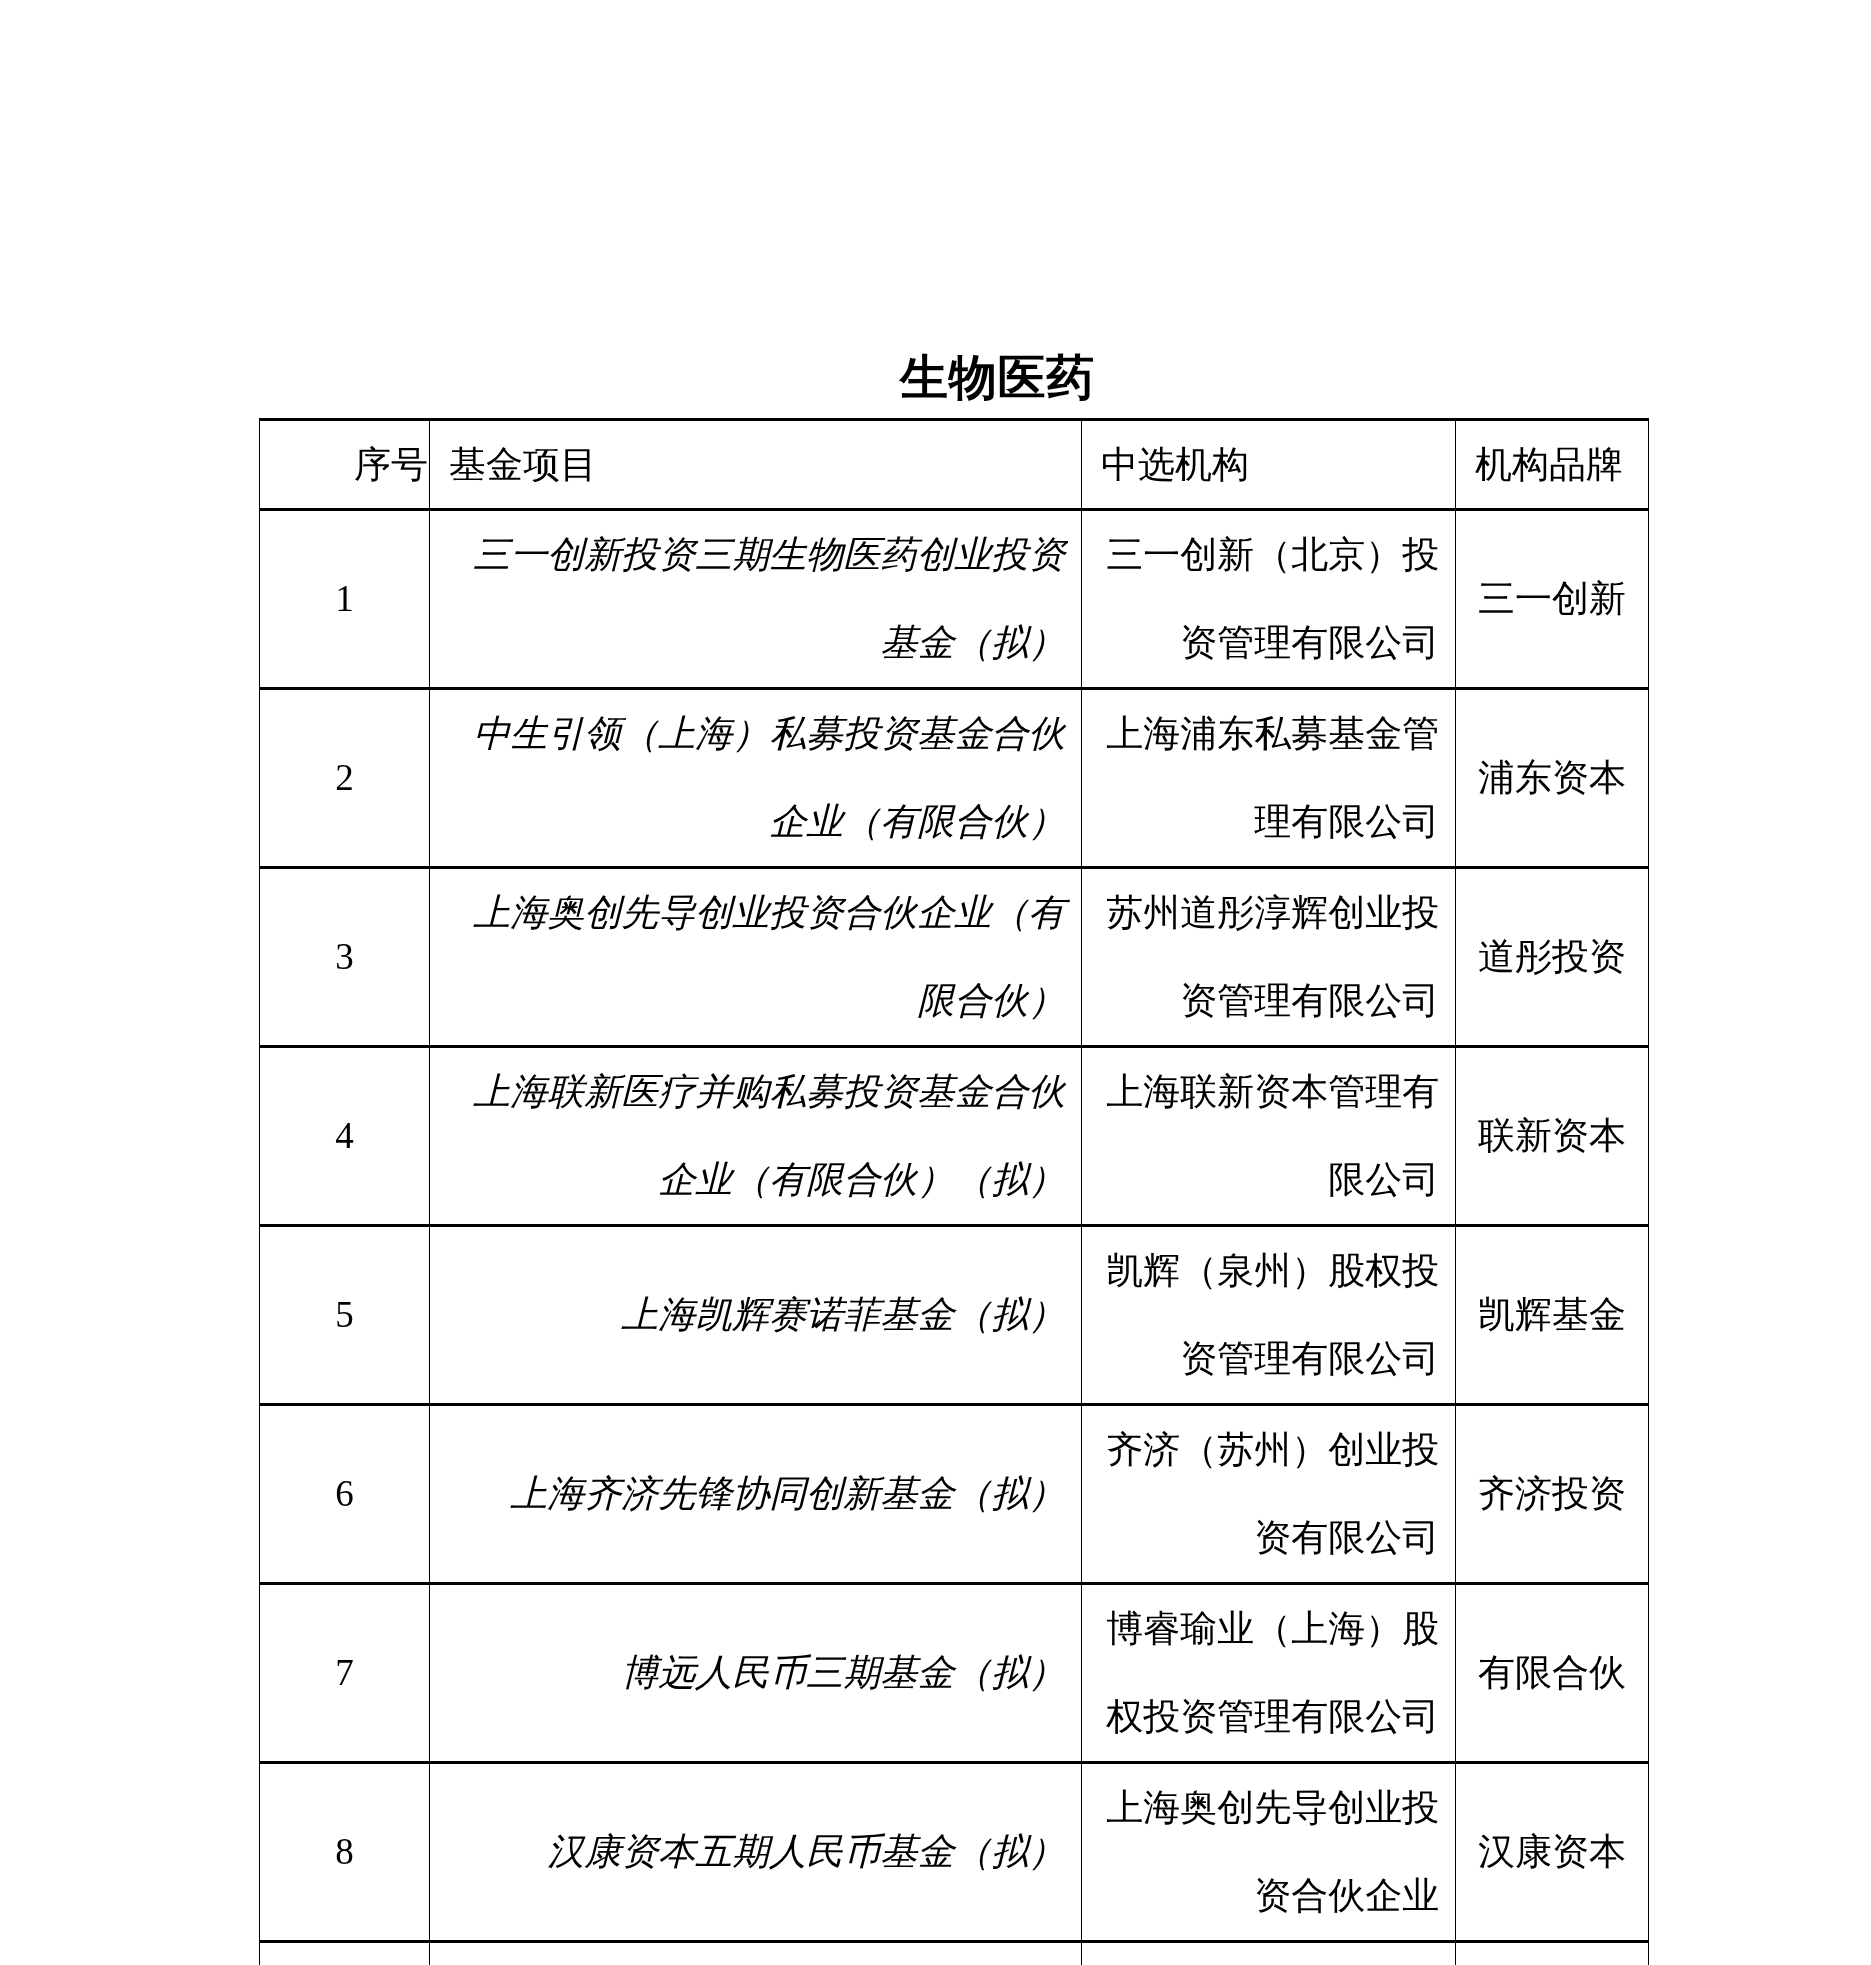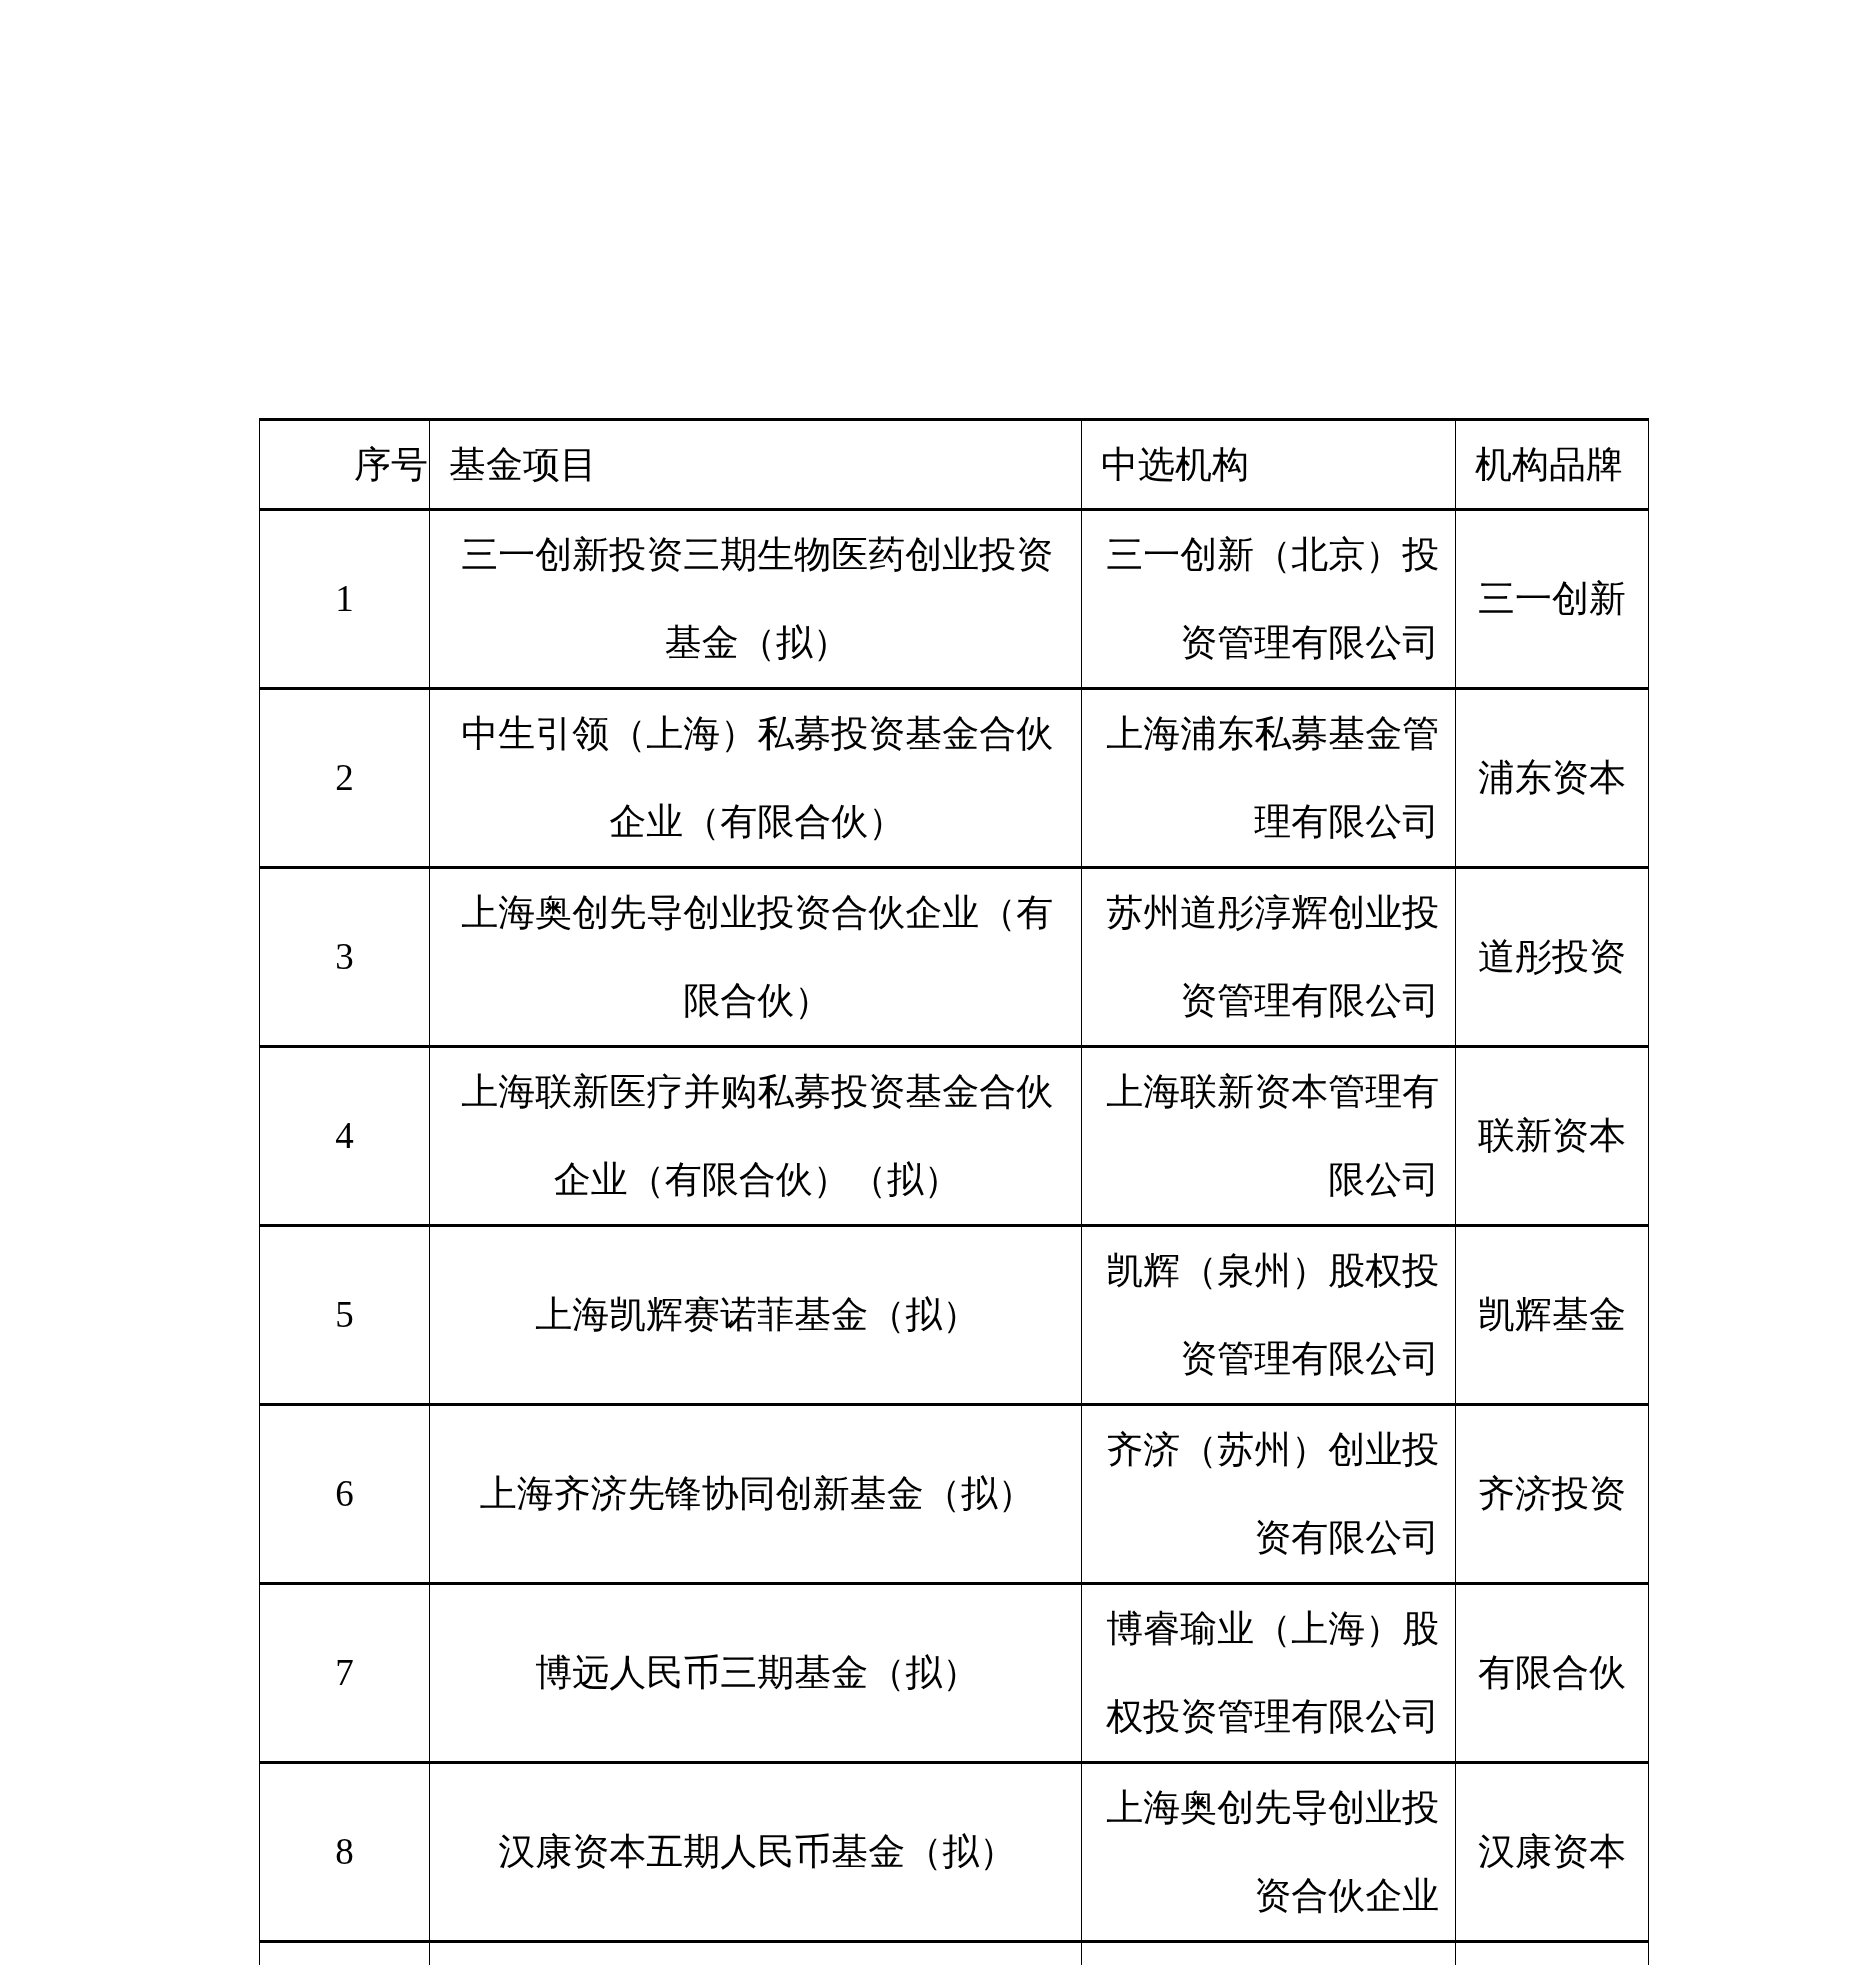--- a/index.html
+++ b/index.html
@@ -64,41 +64,43 @@
   th.h-fund, th.h-inst, th.h-brand {
     text-align: left;
     font-weight: bold;
     padding: 0 15.7px 0 19px;
   }
   td.c-no {
     text-align: center;
     line-height: 1.2;
   }
   td.c-fund {
-    text-align: center;
+    text-align: right;
     padding: 0 15.7px 0 19px;
     line-height: 88px;
     word-break: break-all;
+    font-style: italic;
   }
   td.c-inst {
     text-align: right;
     padding: 0 15.7px 0 15.7px;
     line-height: 88px;
     word-break: break-all;
   }
   td.c-brand {
     text-align: center;
     line-height: 1.2;
   }
 </style>
 </head>
 <body>
 
 <div class="page">
 
+  <h1 class="doc-title">生物医药</h1>
 
   <table class="fund-table">
     <colgroup>
       <col style="width:170px">
       <col style="width:652px">
       <col style="width:374px">
       <col style="width:193px">
     </colgroup>
     <thead>
       <tr class="header-row">

